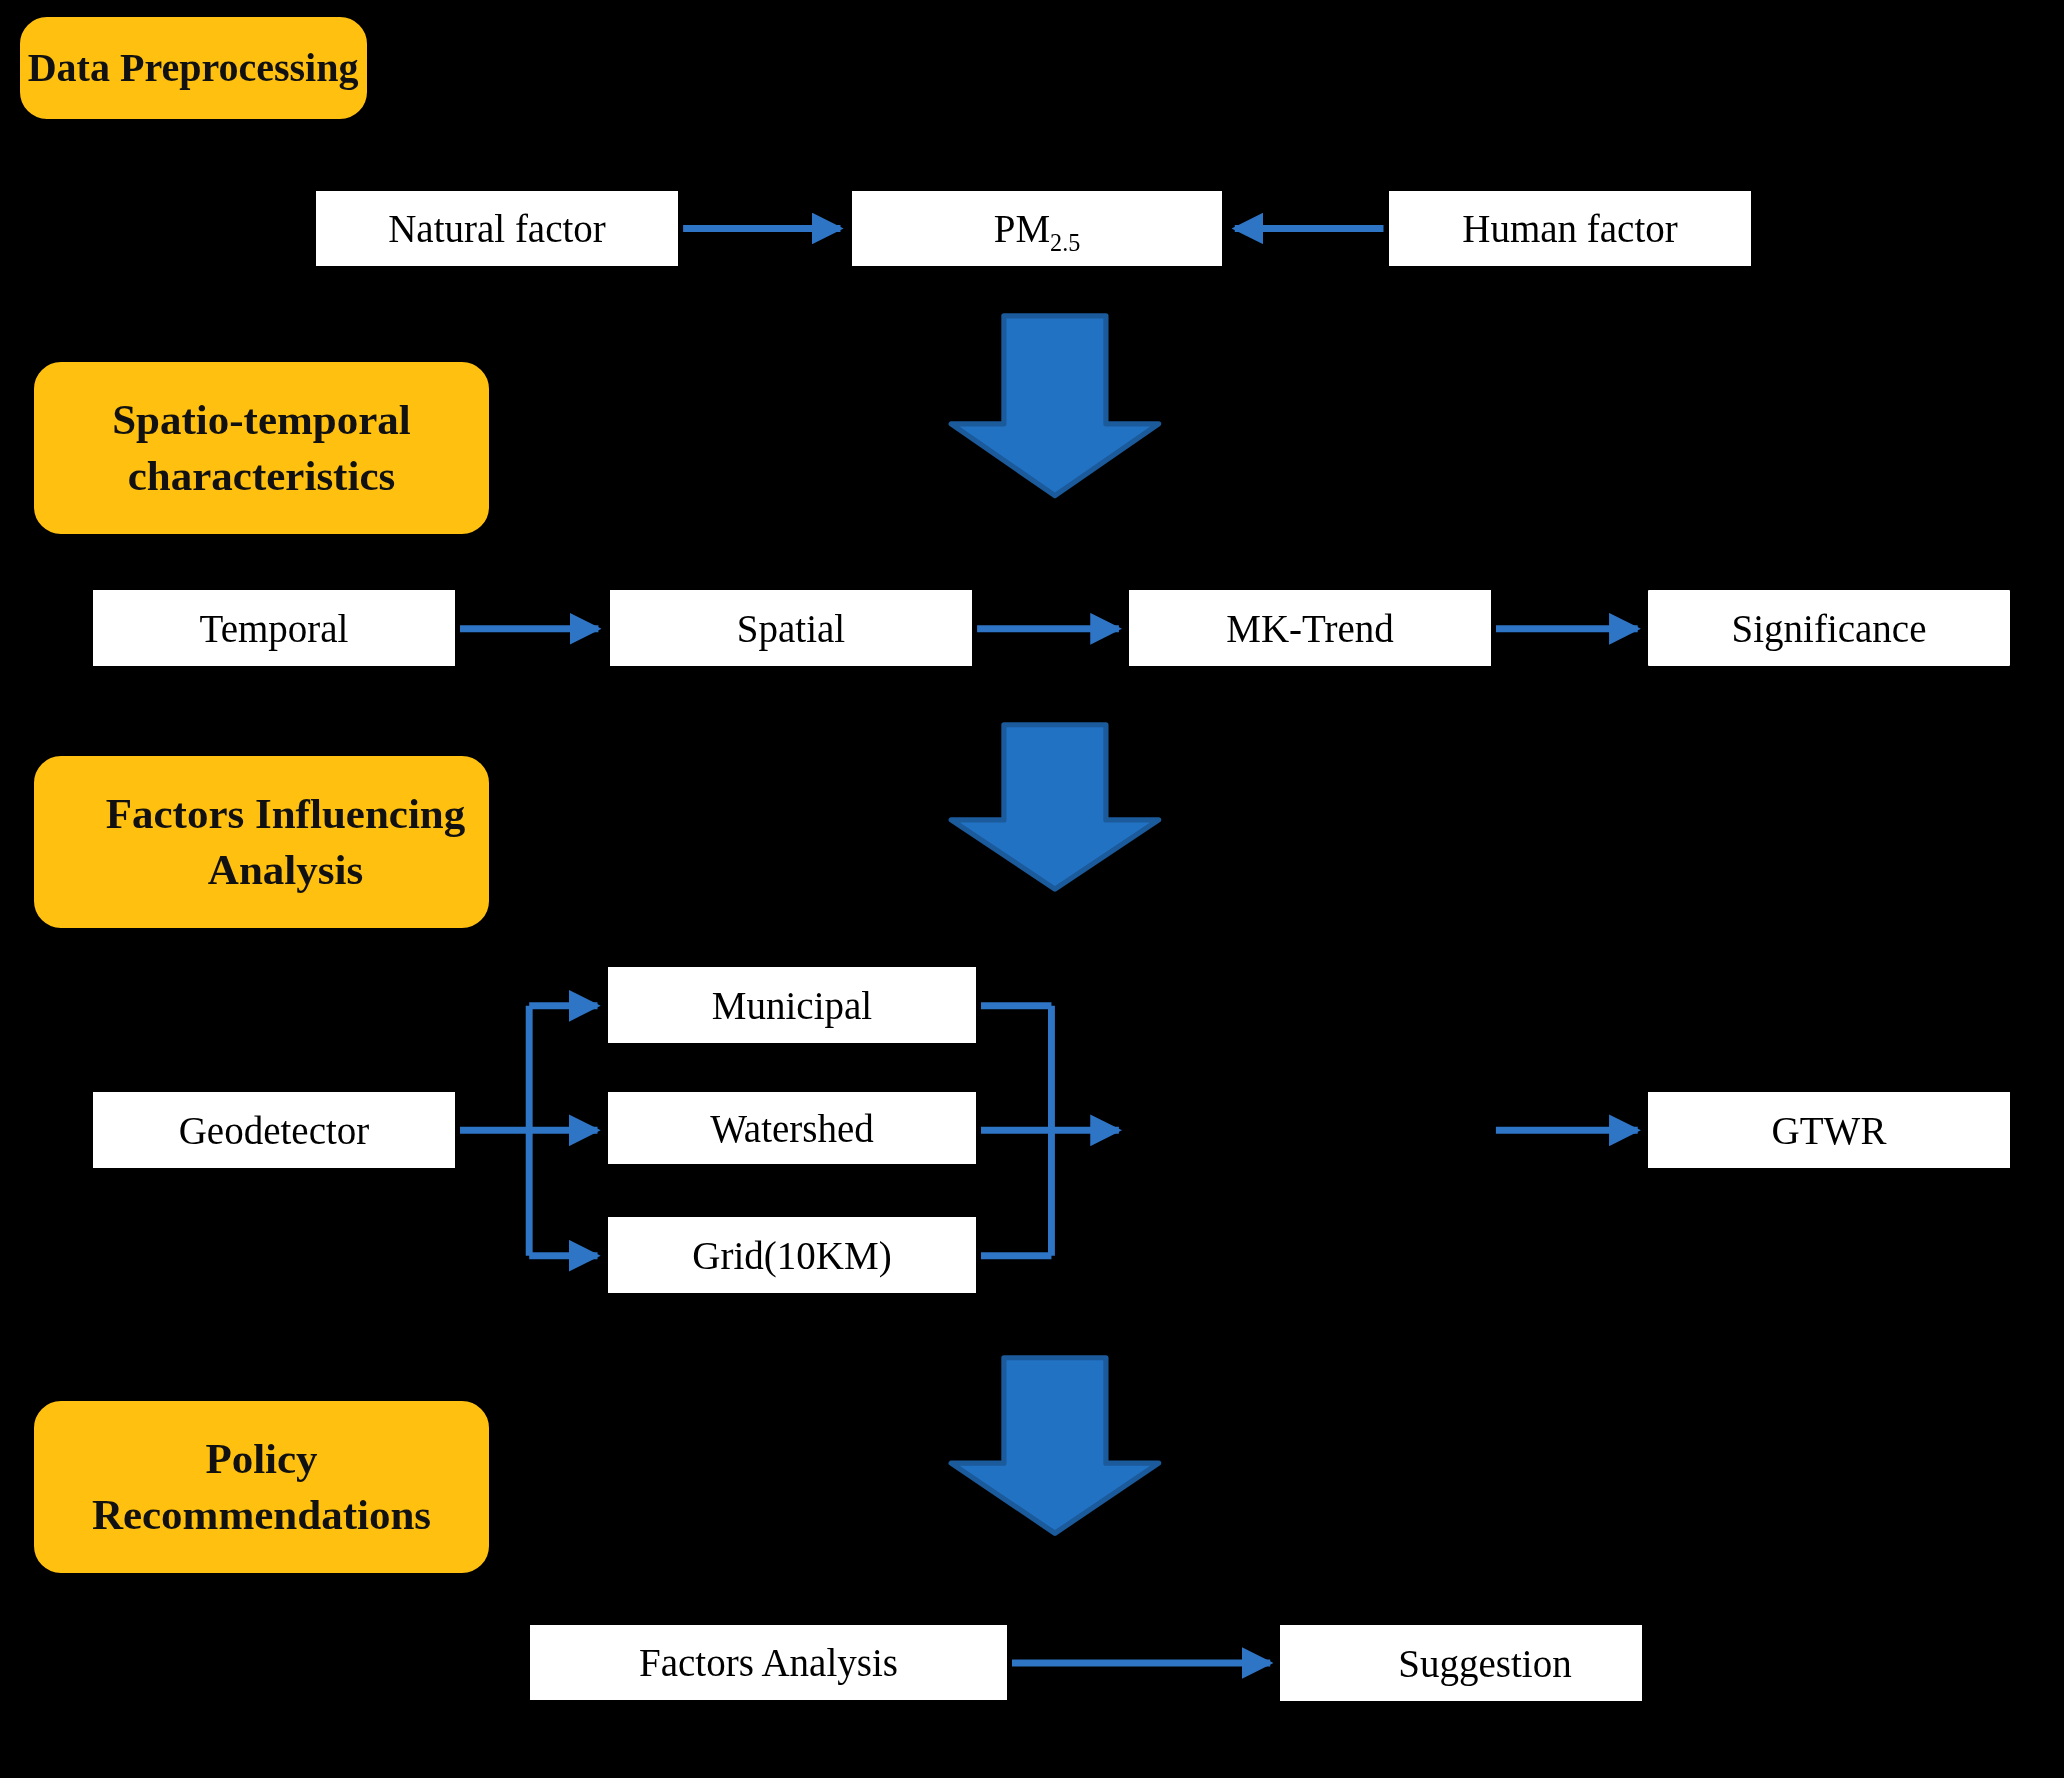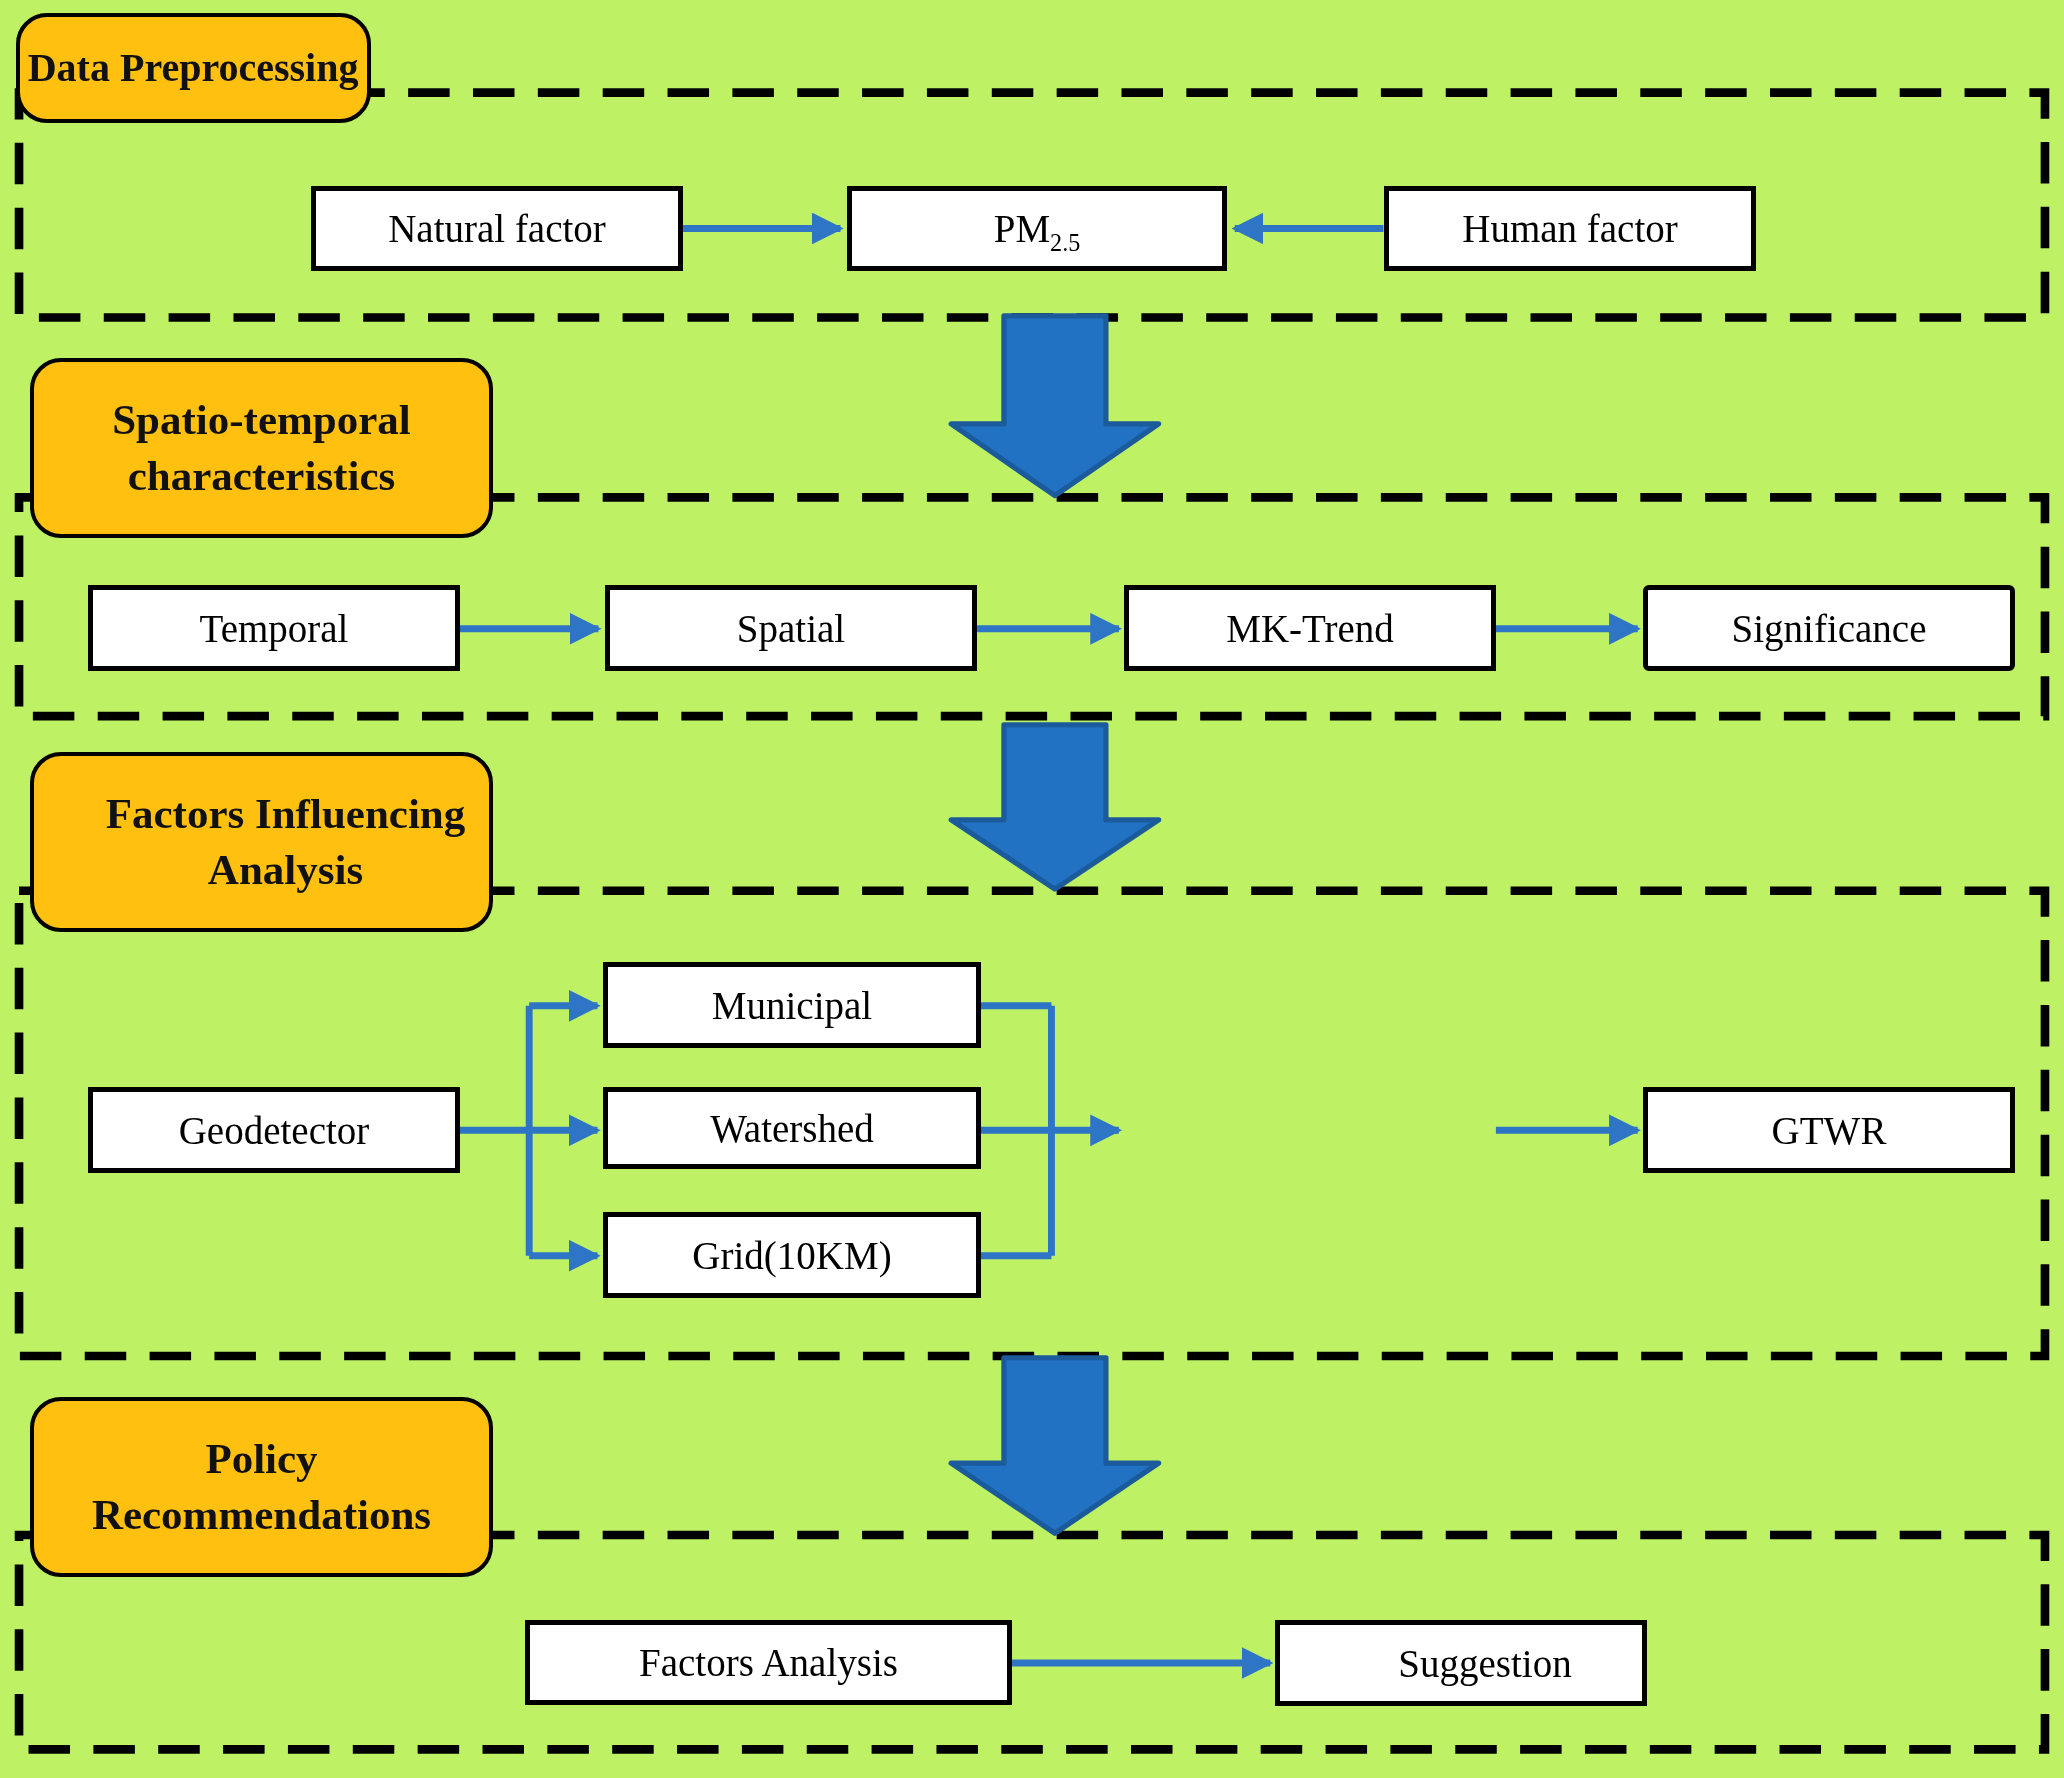--- a/index.html
+++ b/index.html
@@ -1,19 +1,19 @@
 <!DOCTYPE html>
 <html style="font-size:14px"><head>
 <meta charset="utf-8">
 <style>
   html,body{margin:0;padding:0;background:#ffffff;}
   #stage{
     position:relative;
     width:2064px;height:1779px;
-    background:#bef264;
+    background:#000000;
     font-family:"Liberation Serif", serif;
     overflow:hidden;
   }
   #wires{position:absolute;left:0;top:0;width:2064px;height:1779px;}
   .label{
     position:absolute;
     background:var(--label-bg,#FFC010);
     border:4.3px solid #000;
     border-radius:31px;
     display:flex;align-items:center;justify-content:center;

